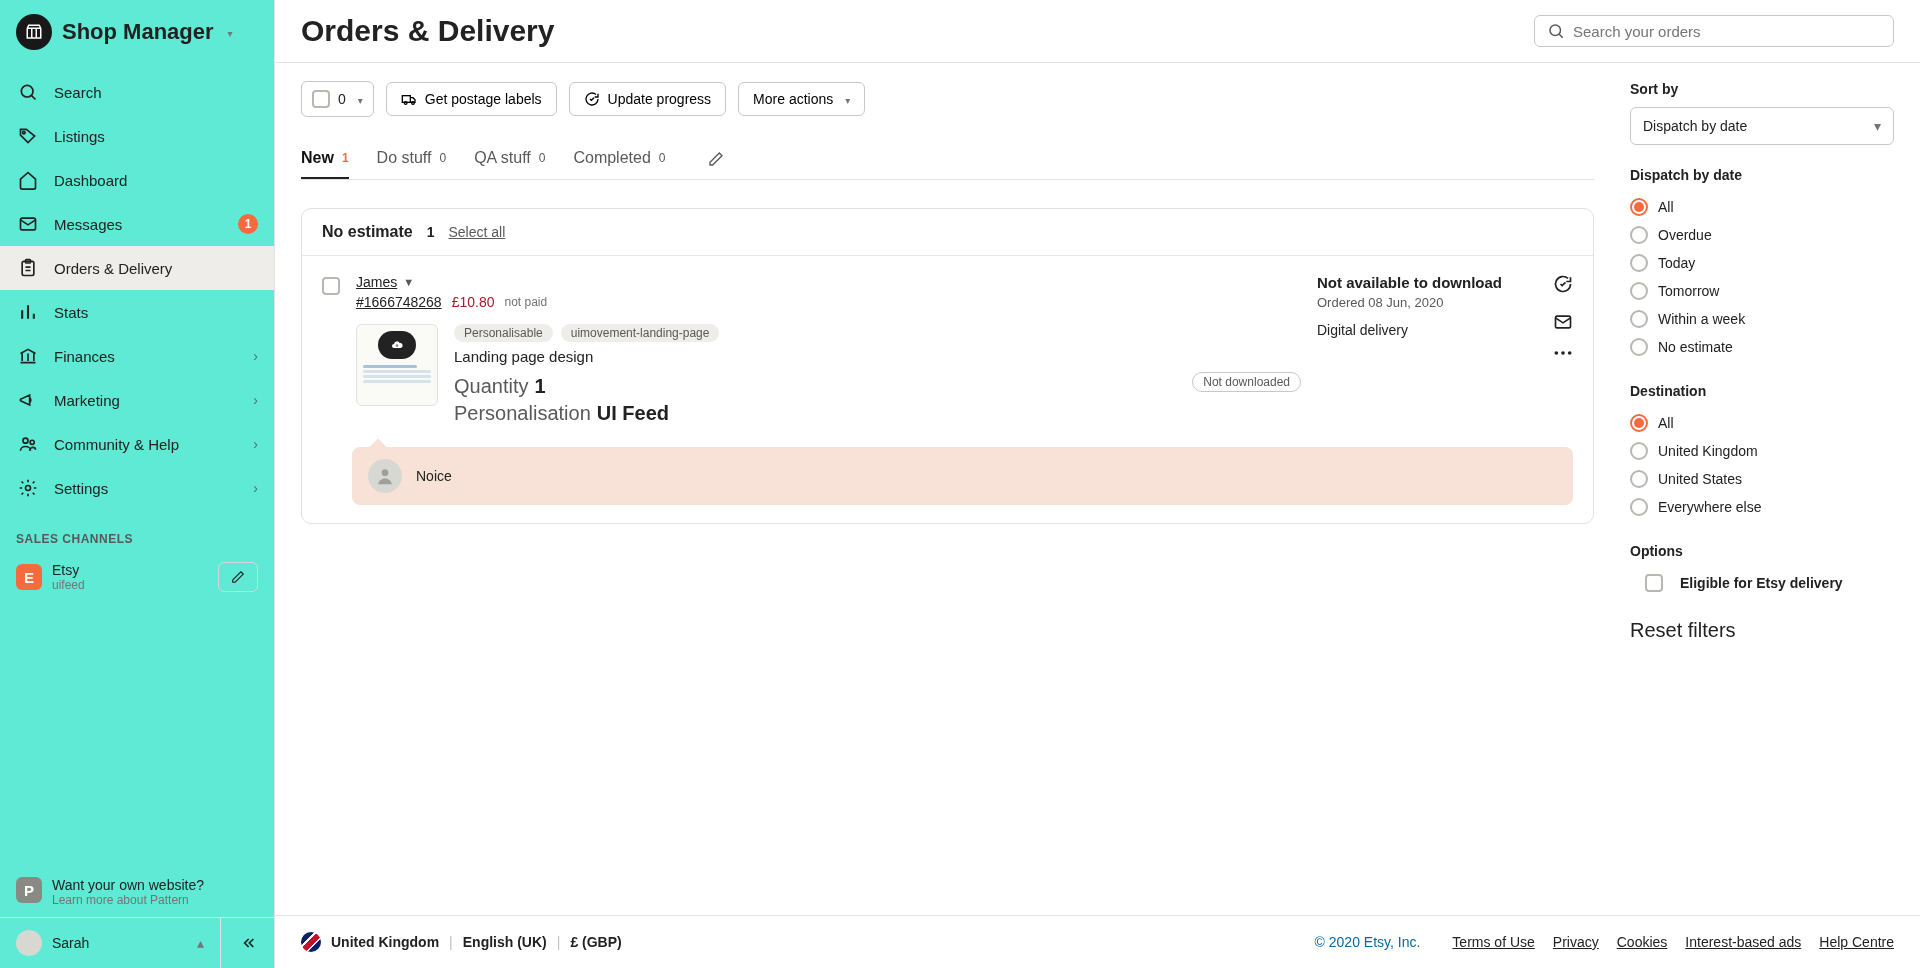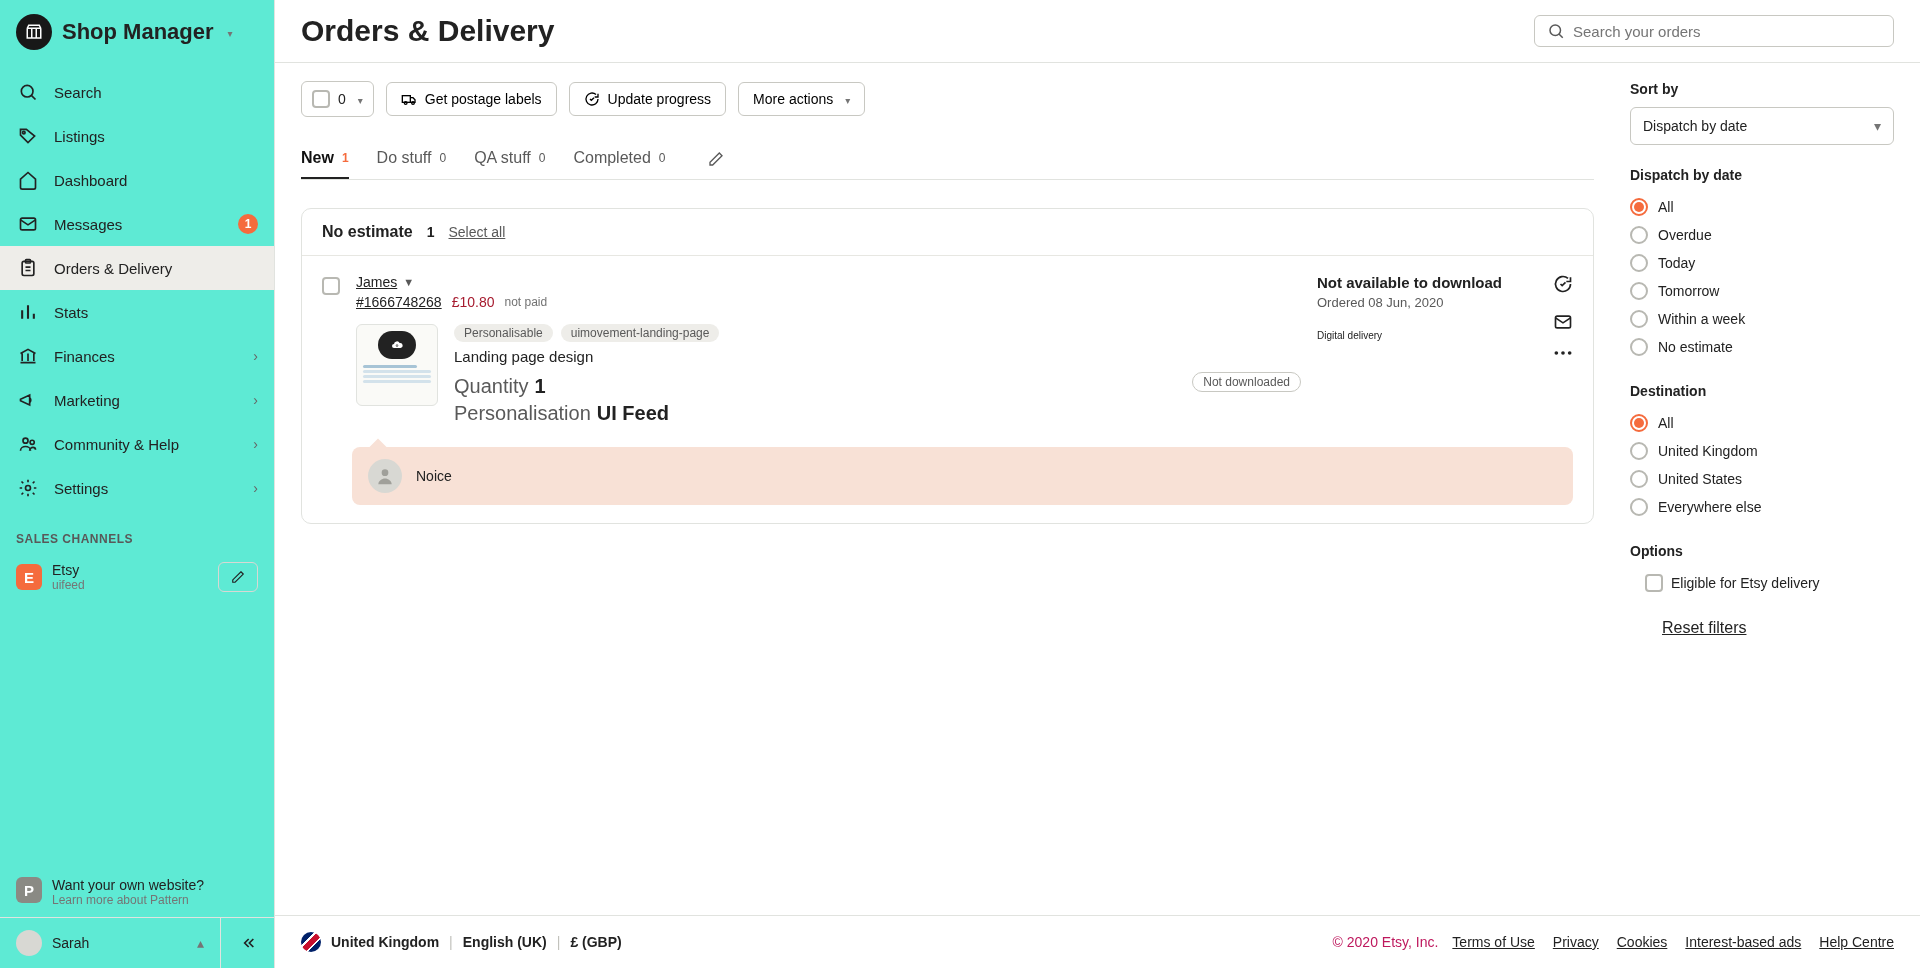--- a/index.html
+++ b/index.html
@@ -71,39 +71,39 @@
 .thumb-lines div:first-child { background:#a7c4d6; width:80%; }
 .item-info { flex: 1; }
 .tags-row { display: flex; gap: 8px; margin-bottom: 6px; }
 .tag { background: #eeede9; border-radius: 12px; padding: 2px 10px; font-size: 12px; color: #595959; }
 .item-name { font-size: 15px; margin-bottom: 10px; }
 .kv { font-size: 20px; margin-bottom: 4px; }
 .kv .k { color: #595959; margin-right: 6px; }
 .dl-col { width: 220px; }
 .dl-title { font-weight: 700; font-size: 15px; }
 .dl-sub { font-size: 13px; color: #595959; margin-top: 4px; }
-.dl-type { font-size: 10px; margin-top: 20px; }
+.dl-type { font-size: 14px; margin-top: 12px; }
 .dl-badge { display: inline-block; border: 1px solid #c8c8c2; border-radius: 12px; padding: 2px 10px; font-size: 12px; margin-top: 16px; color: #595959; }
 .order-actions { display: flex; flex-direction: column; gap: 18px; align-items: center; color: #222; }
 .order-actions span { cursor: pointer; }
 .note { background: #f8e1d6; border-radius: 8px; padding: 12px 16px; margin: 18px 0 18px 30px; display: flex; align-items: center; gap: 14px; position: relative; }
 .note-avatar { width: 34px; height: 34px; border-radius: 50%; background: #d8d8d3; display:flex; align-items:center; justify-content:center; }
 .note-tail { position: absolute; top: -6px; left: 20px; width: 12px; height: 12px; background: #f8e1d6; transform: rotate(45deg); }
 
 .filters { width: 300px; padding: 18px 26px 18px 10px; }
 .filters h4 { font-size: 14px; font-weight: 700; margin-bottom: 10px; }
 .sort-select { border: 1px solid #c8c8c2; border-radius: 6px; padding: 10px 12px; display: flex; justify-content: space-between; align-items: center; margin-bottom: 22px; cursor: pointer; }
 .filter-group { margin-bottom: 22px; }
 .radio-row { display: flex; align-items: center; gap: 10px; padding: 5px 0; cursor: pointer; }
 .radio { width: 18px; height: 18px; border: 2px solid #b8b8b2; border-radius: 50%; display: flex; align-items: center; justify-content: center; }
 .radio.checked { border-color: #f56b3d; }
 .radio.checked::after { content: ""; width: 10px; height: 10px; background: #f56b3d; border-radius: 50%; }
-.check-row { display: flex; align-items: center; gap: 8px; padding: 5px 15px; cursor: pointer; }
+.check-row { display: flex; align-items: center; gap: 17px; padding: 5px 15px; cursor: pointer; font-weight: bold; }
 .check-sq { width: 18px; height: 18px; border: 2px solid #b8b8b2; border-radius: 4px; }
-.reset { text-decoration: underline; cursor: pointer; font-size: 16px; margin-left: 32px; }
+.reset { cursor: pointer; font-size: 20px; }
 
 .footer { border-top: 1px solid #e1e3df; padding: 16px 26px; display: flex; align-items: center; gap: 10px; font-size: 14px; }
 .footer-left { display: flex; align-items: center; gap: 10px; flex: 1; }
 .flag { width: 20px; height: 20px; border-radius: 50%; background: linear-gradient(135deg,#012169 33%,#fff 33%,#fff 40%,#C8102E 40%,#C8102E 60%,#fff 60%,#fff 67%,#012169 67%); }
 .footer-right { display: flex; gap: 18px; color: #595959; }
 .footer-right a { color: #222; text-decoration: underline; cursor: pointer; }
 .sep { color: #c2c2bc; }
 .caret-down::after { content: "▾"; font-size: 10px; margin-left: 4px; color: #757575; }
 svg { display: block; }
 </style>
@@ -494,21 +494,21 @@
 
     <footer class="footer">
       <div class="footer-left">
         <span class="flag"></span>
         <b>United Kingdom</b>
         <span class="sep">|</span>
         <b>English (UK)</b>
         <span class="sep">|</span>
         <b>£ (GBP)</b>
       </div>
-      <span style="color:#be185d;margin-right:4px">© 2020 Etsy, Inc.</span>
+      <span style="color:#0369a1;margin-right:22px">© 2020 Etsy, Inc.</span>
       <div class="footer-right" id="footer-links">
           <a>Terms of Use</a>
           <a>Privacy</a>
           <a>Cookies</a>
           <a>Interest-based ads</a>
           <a>Help Centre</a>
         </div>
     </footer>
   </div>
 </div>

